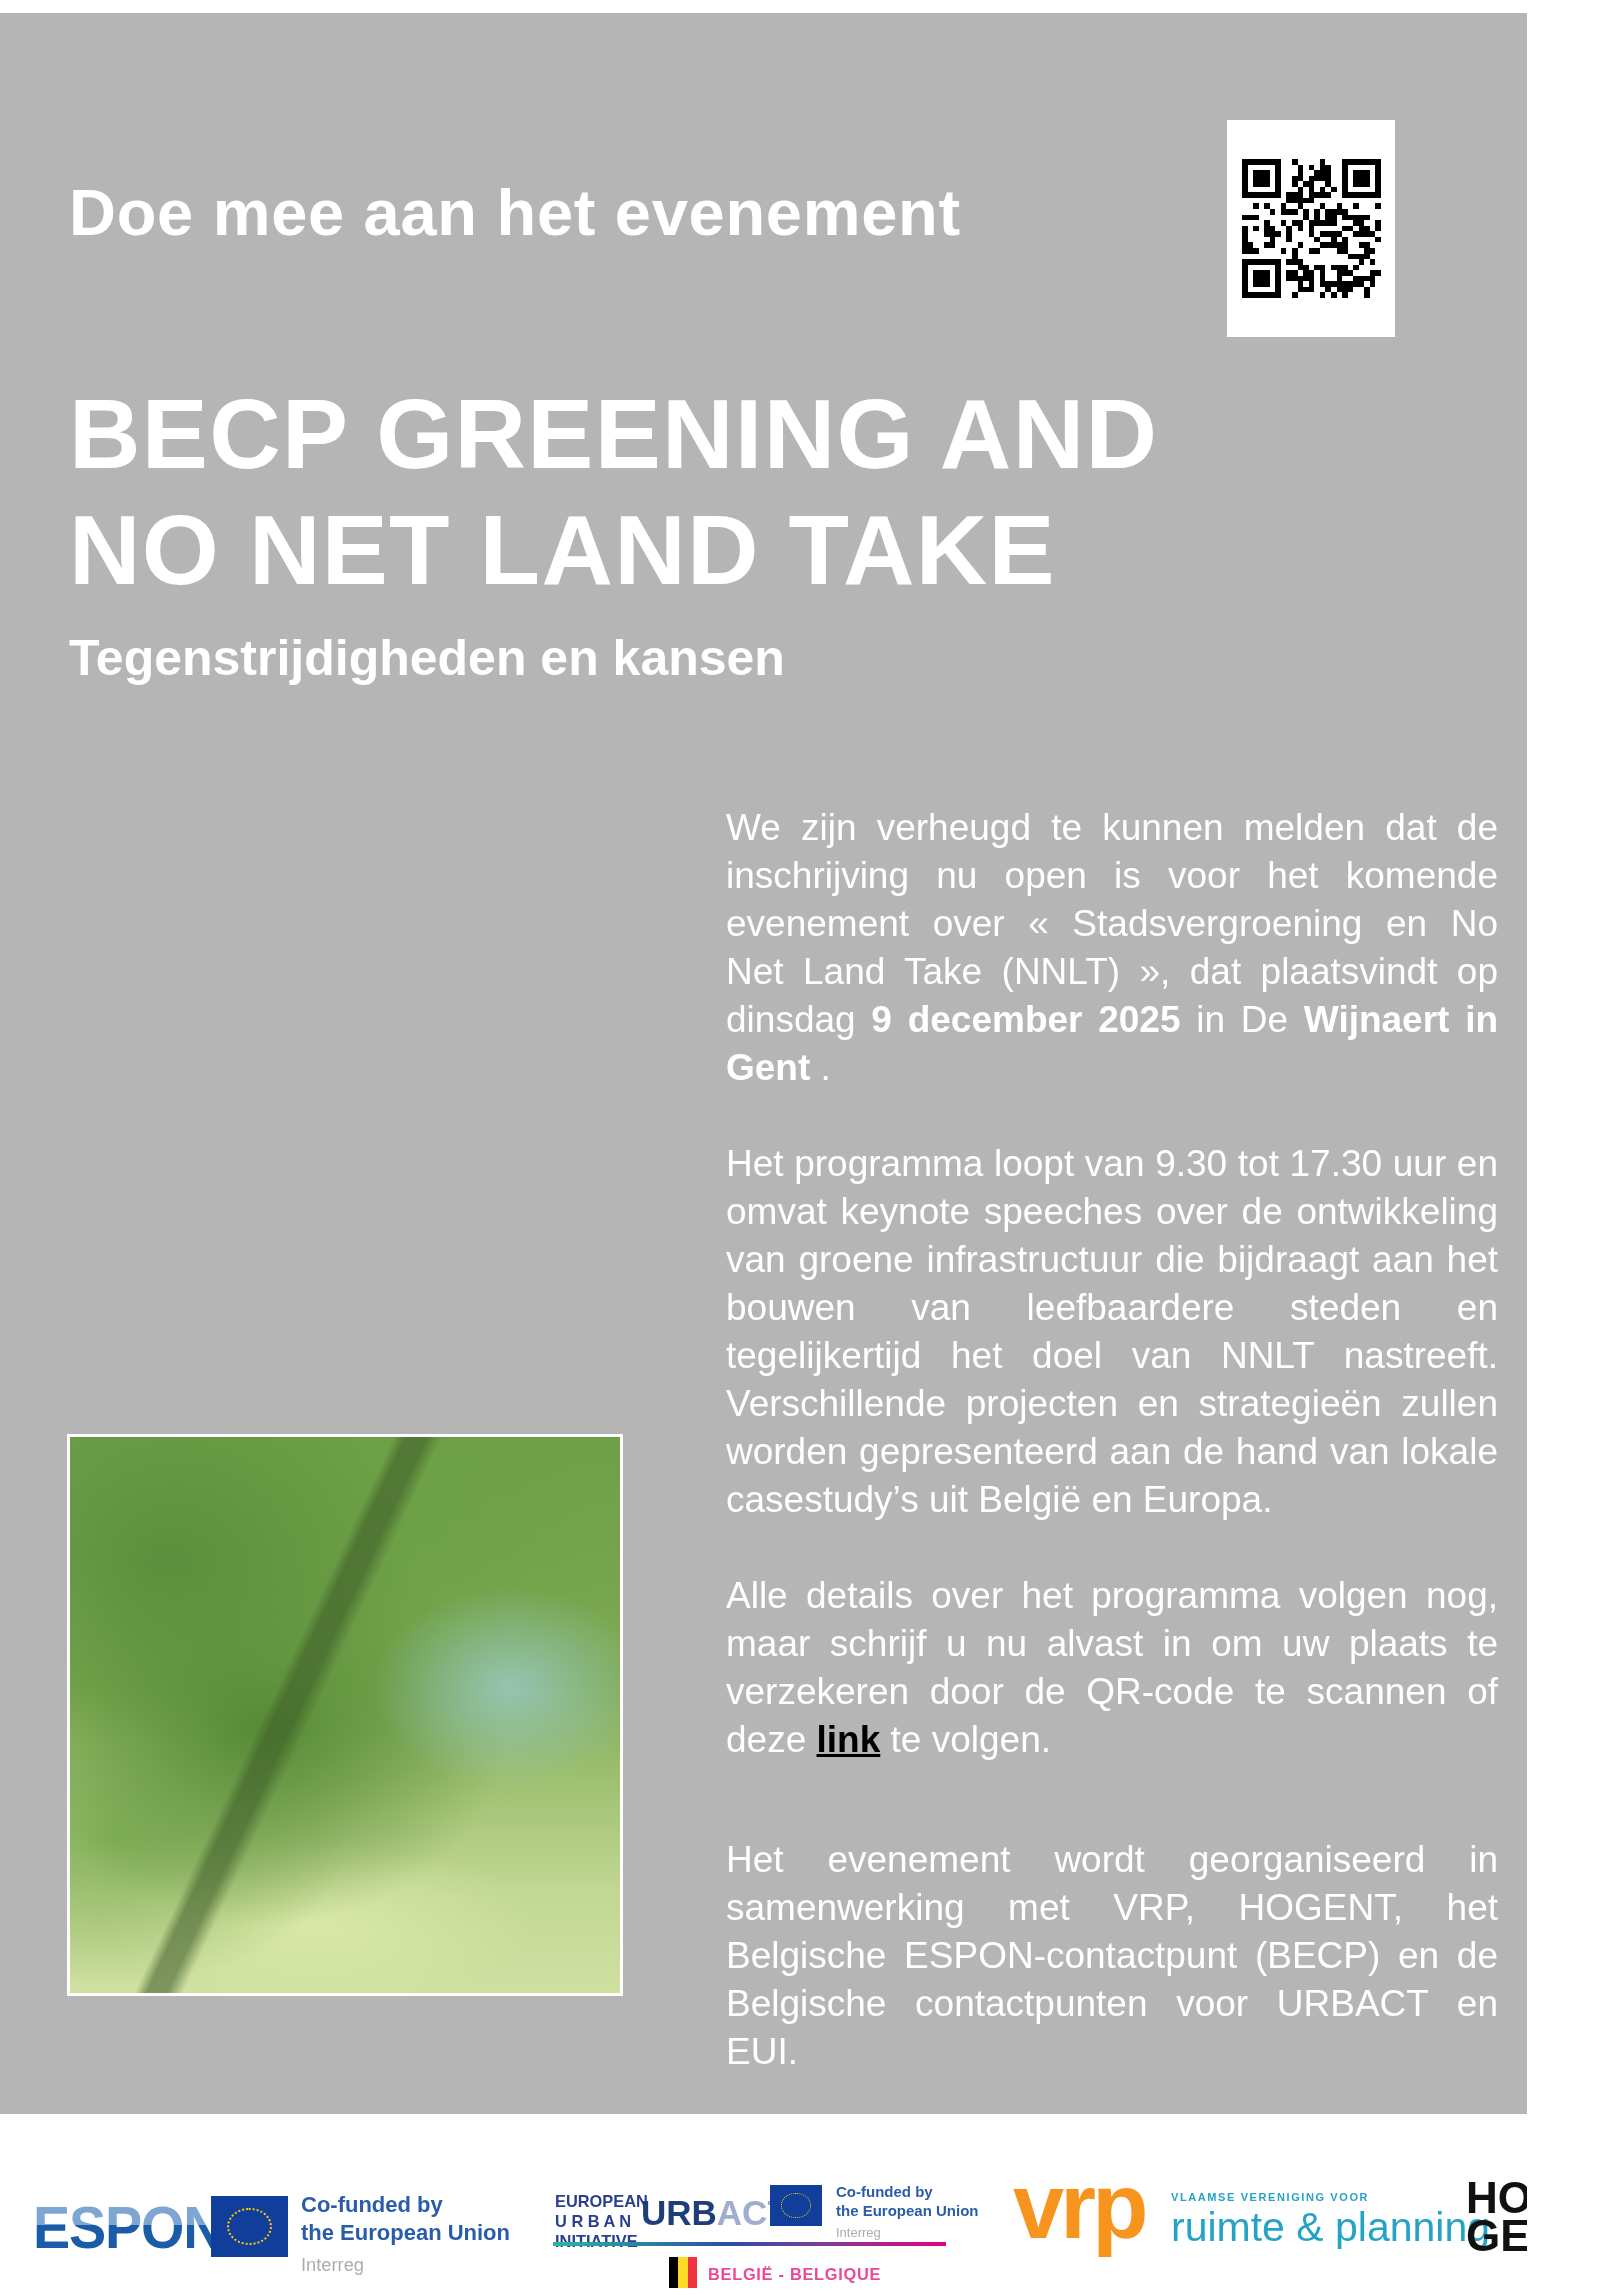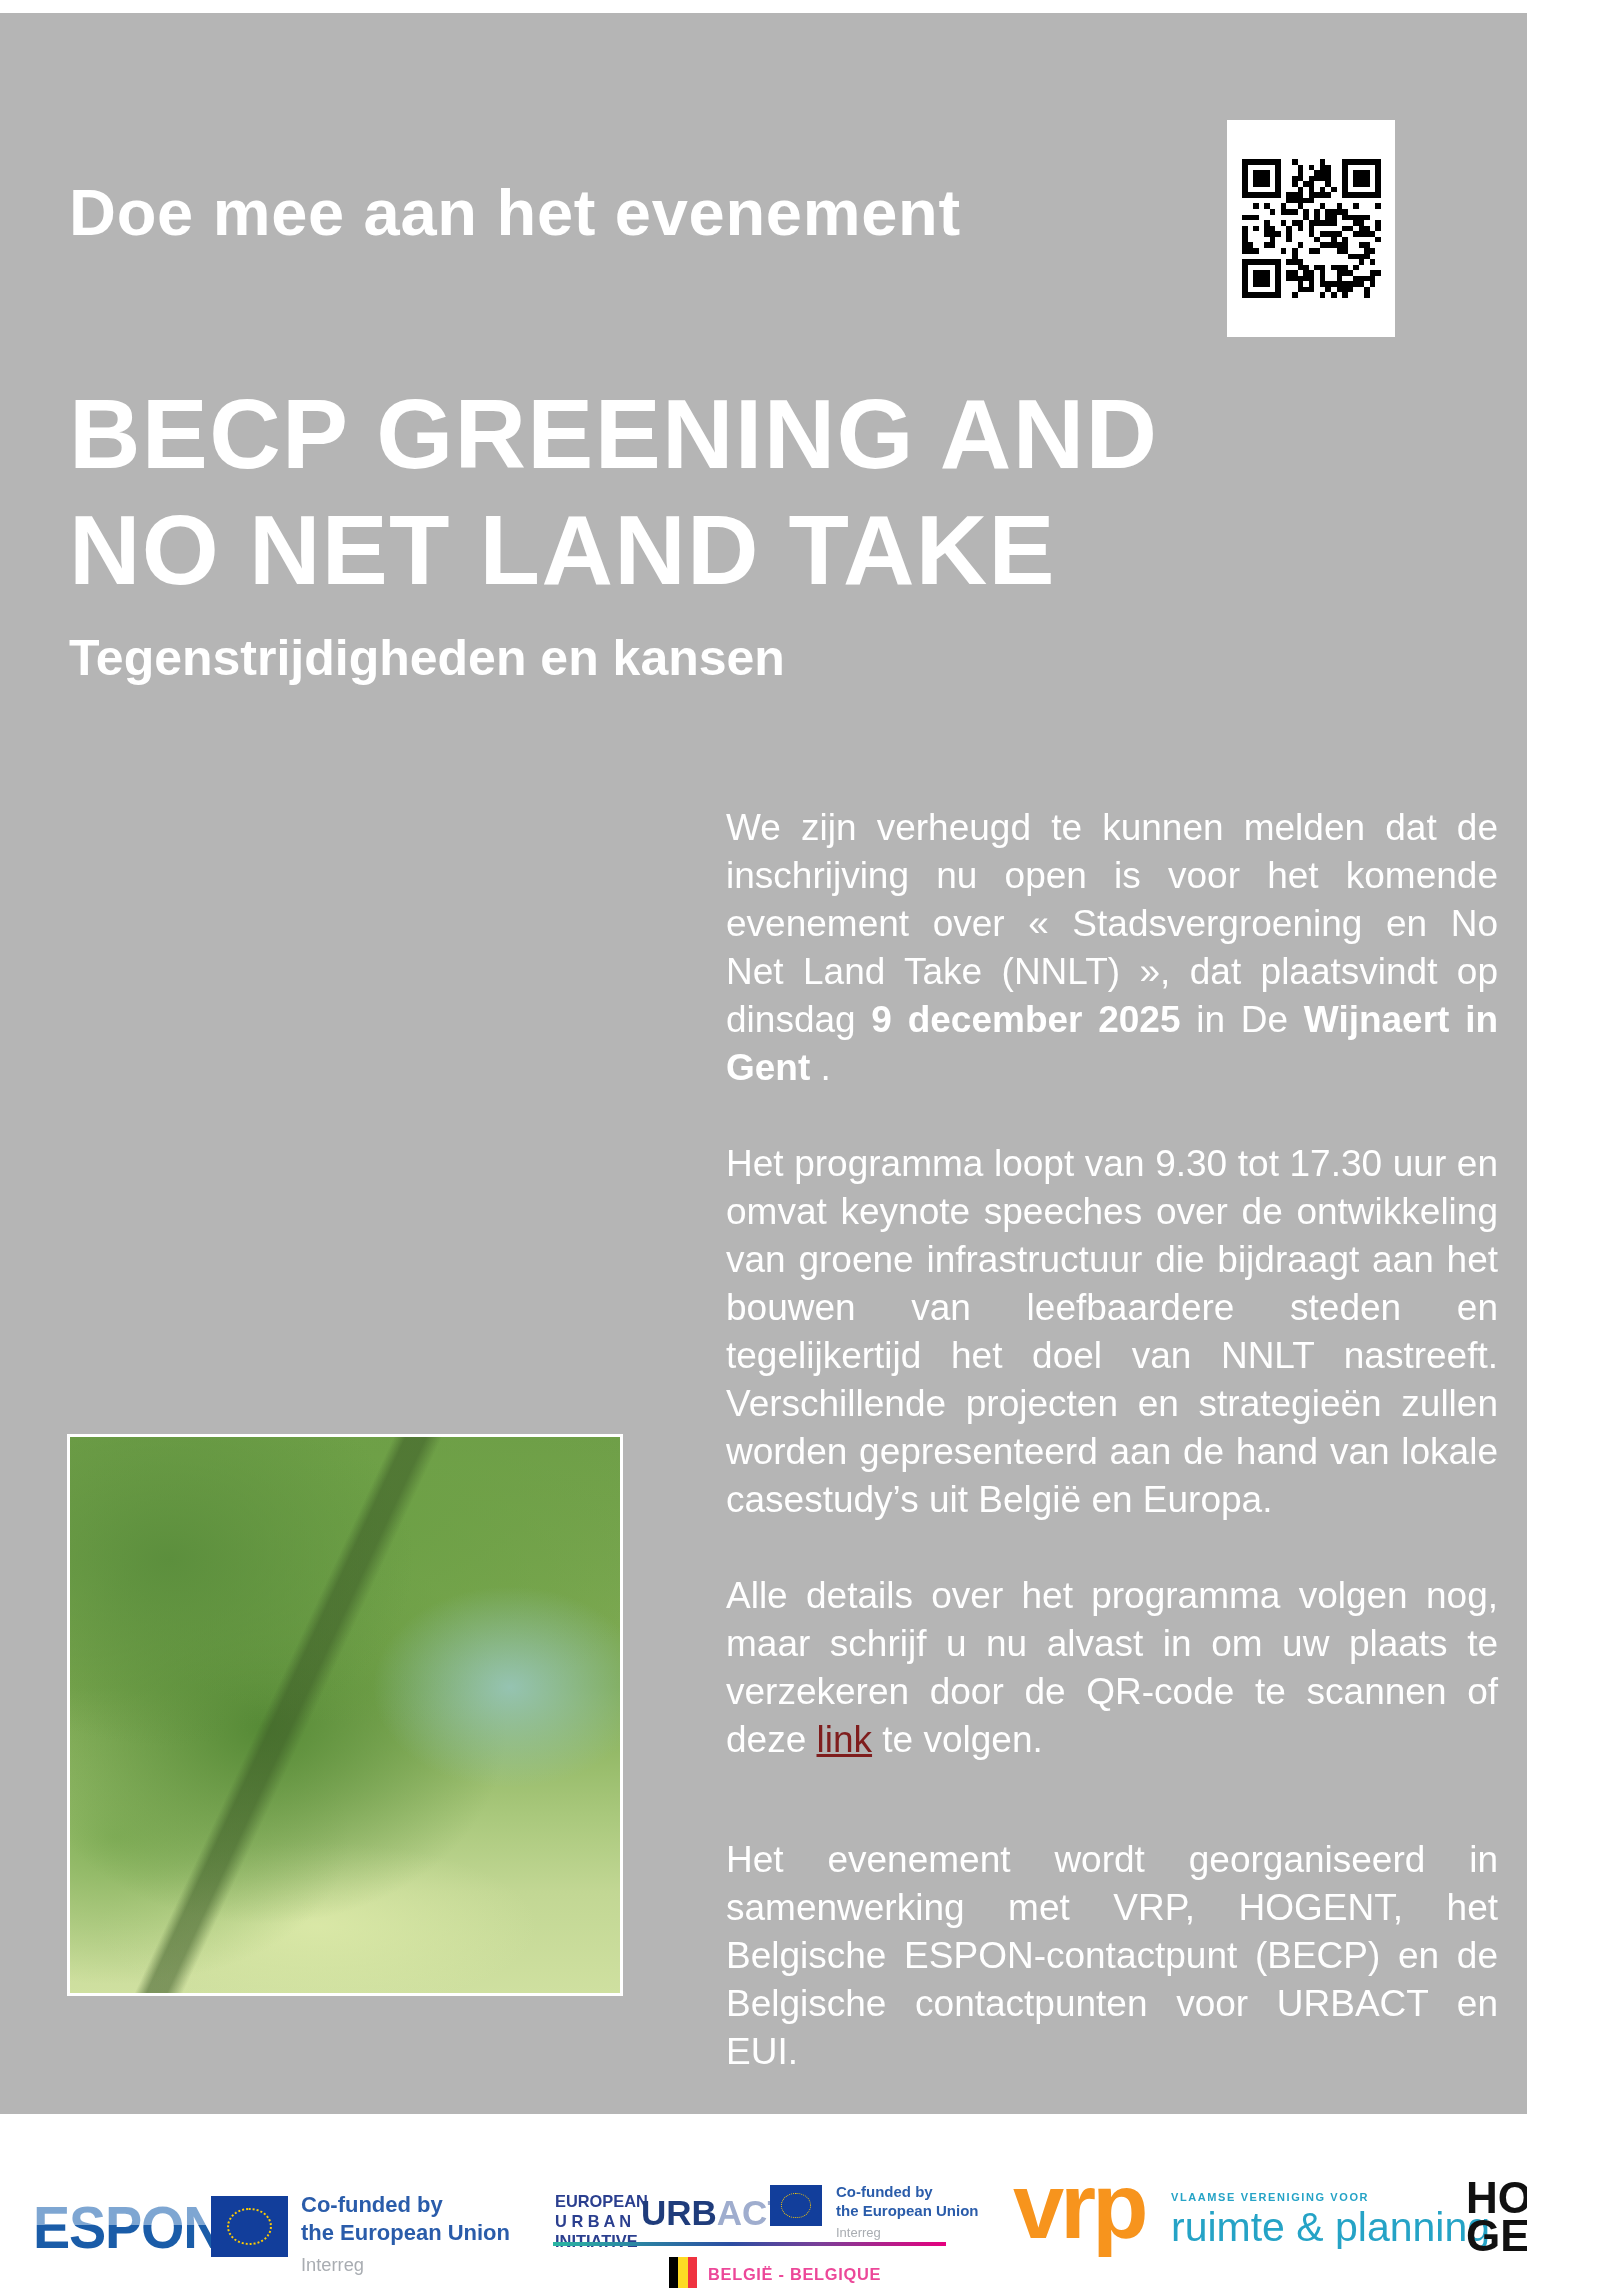--- a/index.html
+++ b/index.html
@@ -28,21 +28,21 @@
     font-size:50px;font-weight:bold;color:#ffffff;
   }
 
   .body-col{
     position:absolute;left:726px;top:804px;width:772px;
     font-size:37px;line-height:48px;color:#ffffff;text-align:justify;
   }
   .body-col p{margin:0 0 48px 0;}
   .body-col p.extra-gap{margin-top:72px;}
   .body-col p:last-child{margin-bottom:0;}
-  .inline-link{color:#7f1d1d;text-decoration:underline;}
+  .inline-link{color:#000000;text-decoration:underline;font-weight:bold;}
 
   .photo{
     position:absolute;left:67px;top:1434px;width:550px;height:556px;
     border:3.9px solid #ffffff;
     background-color:#9fbf77;
     background-image:
       linear-gradient(115deg, rgba(0,0,0,0) 40%, rgba(58,88,38,.55) 41.5%, rgba(58,88,38,.55) 44%, rgba(0,0,0,0) 46%),
       radial-gradient(ellipse 196px 144px at 80% 45%, rgba(152,198,188,.9), rgba(152,198,188,0) 70%),
       radial-gradient(ellipse 327px 249px at 18% 22%, #5c8f3d, rgba(92,143,61,0) 75%),
       radial-gradient(ellipse 393px 275px at 55% 15%, #6da046, rgba(109,160,70,0) 75%),

